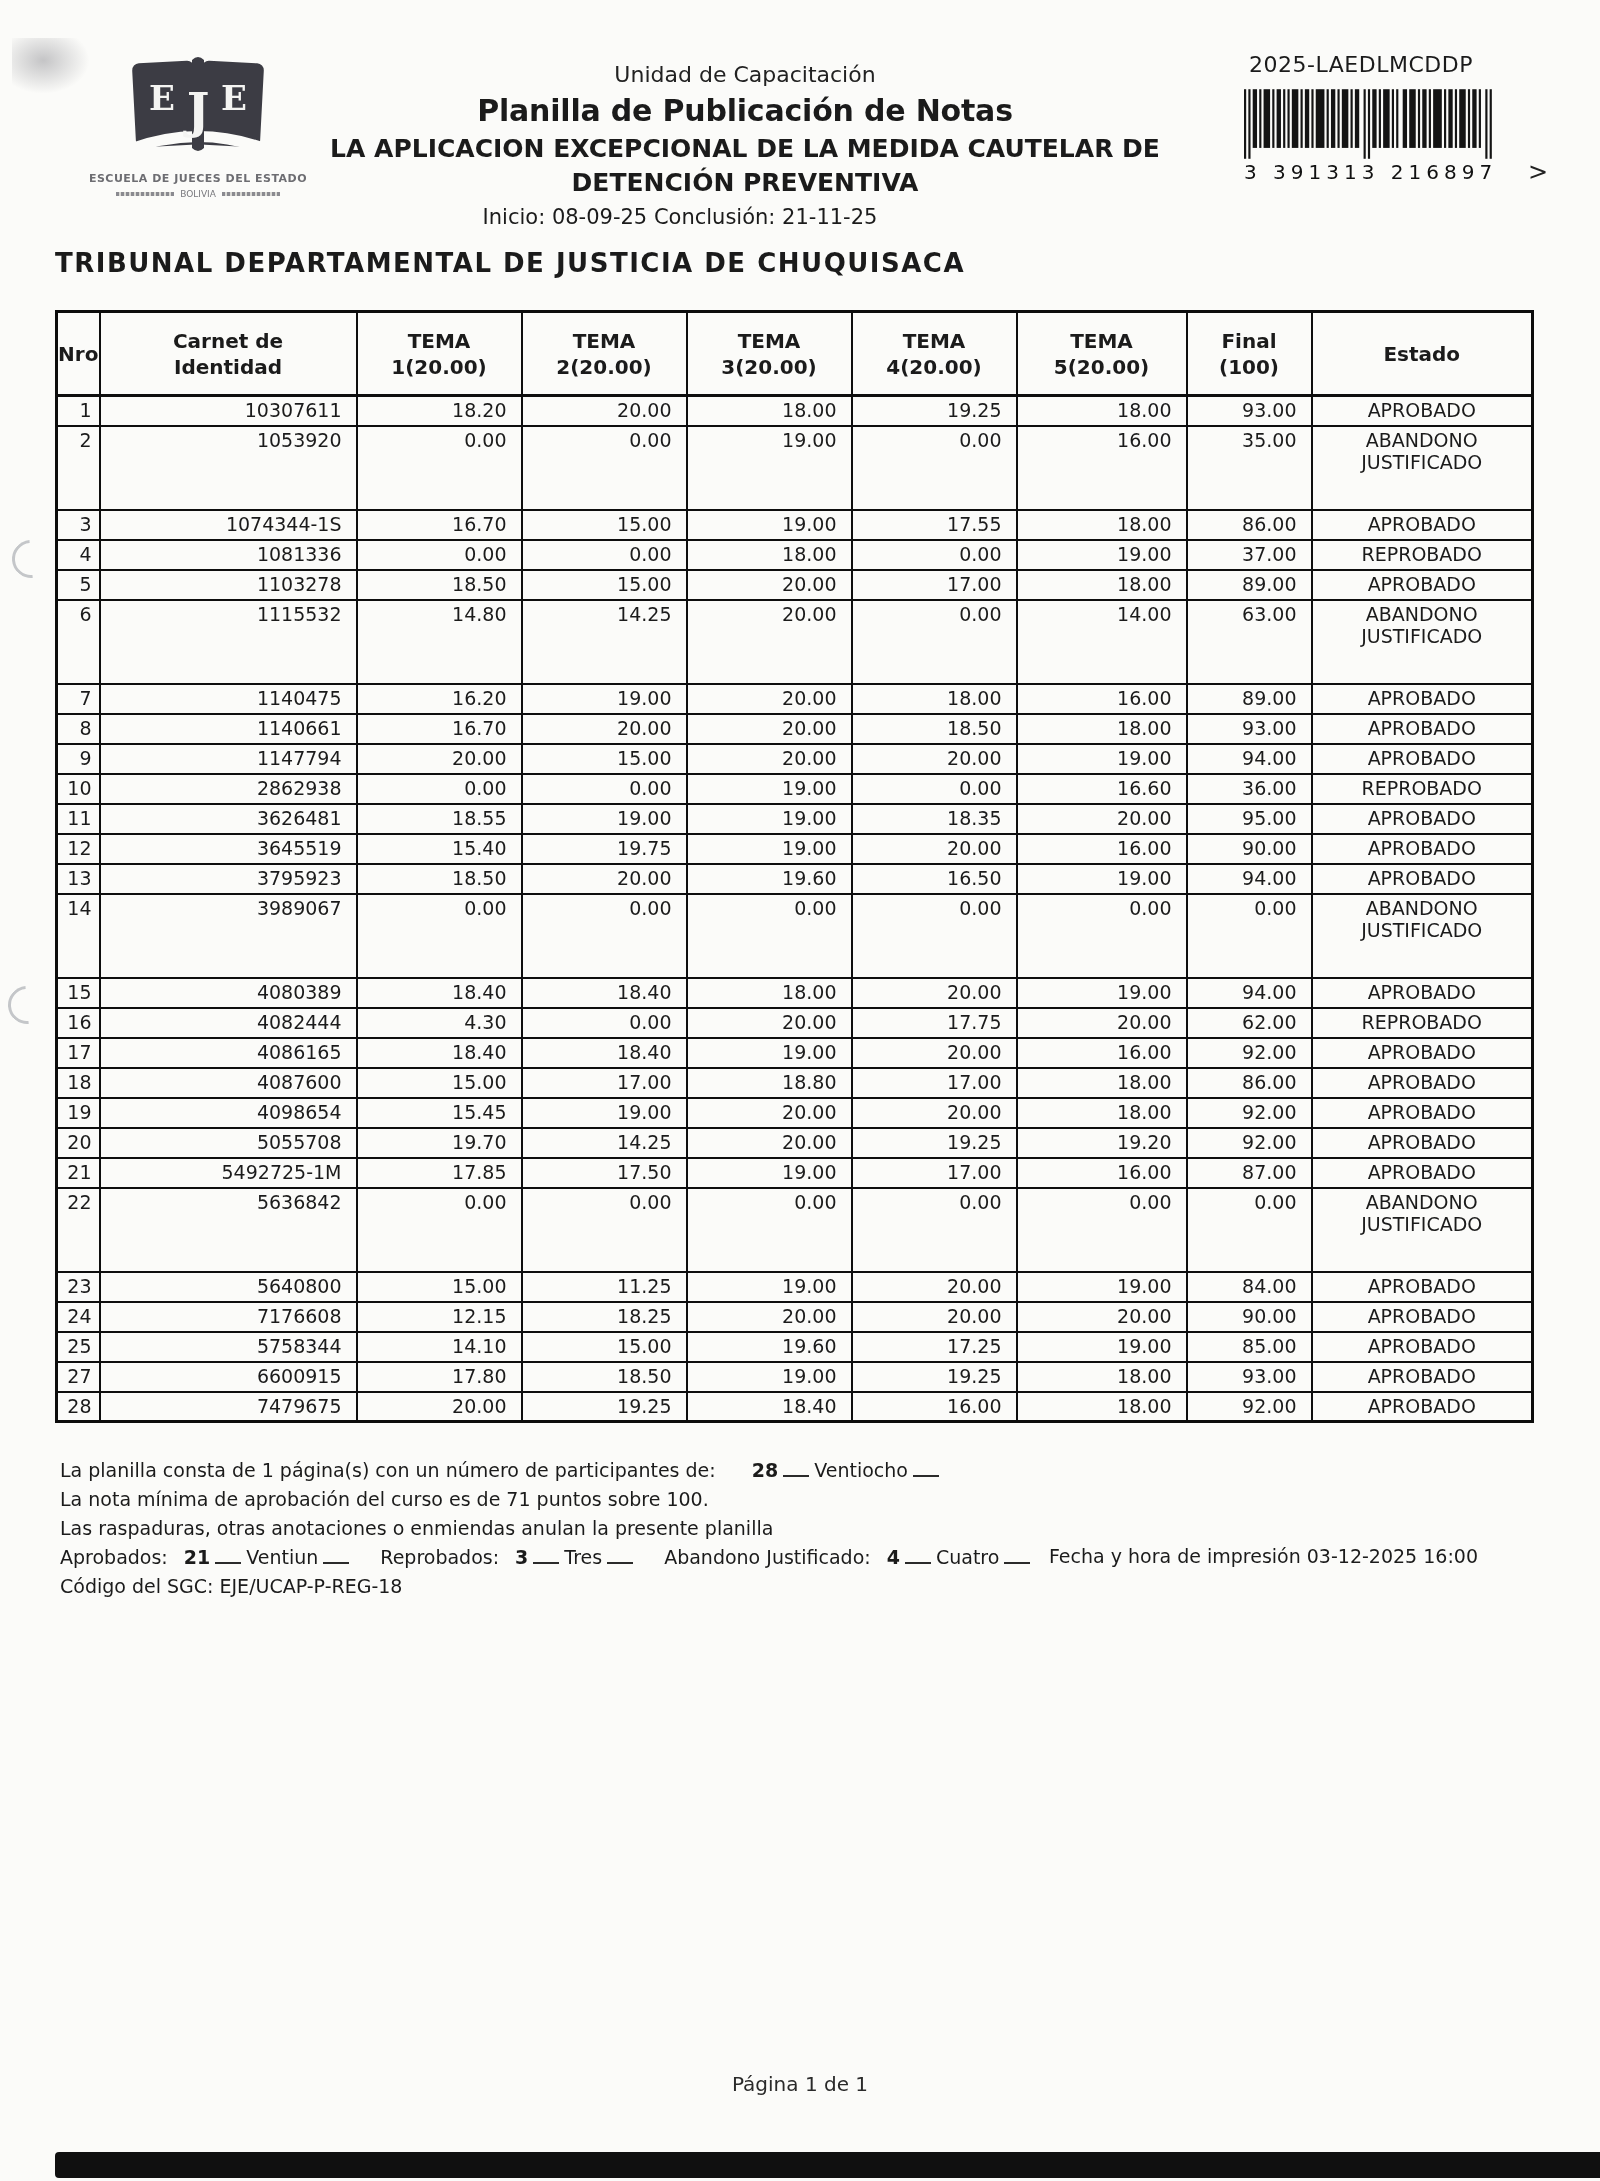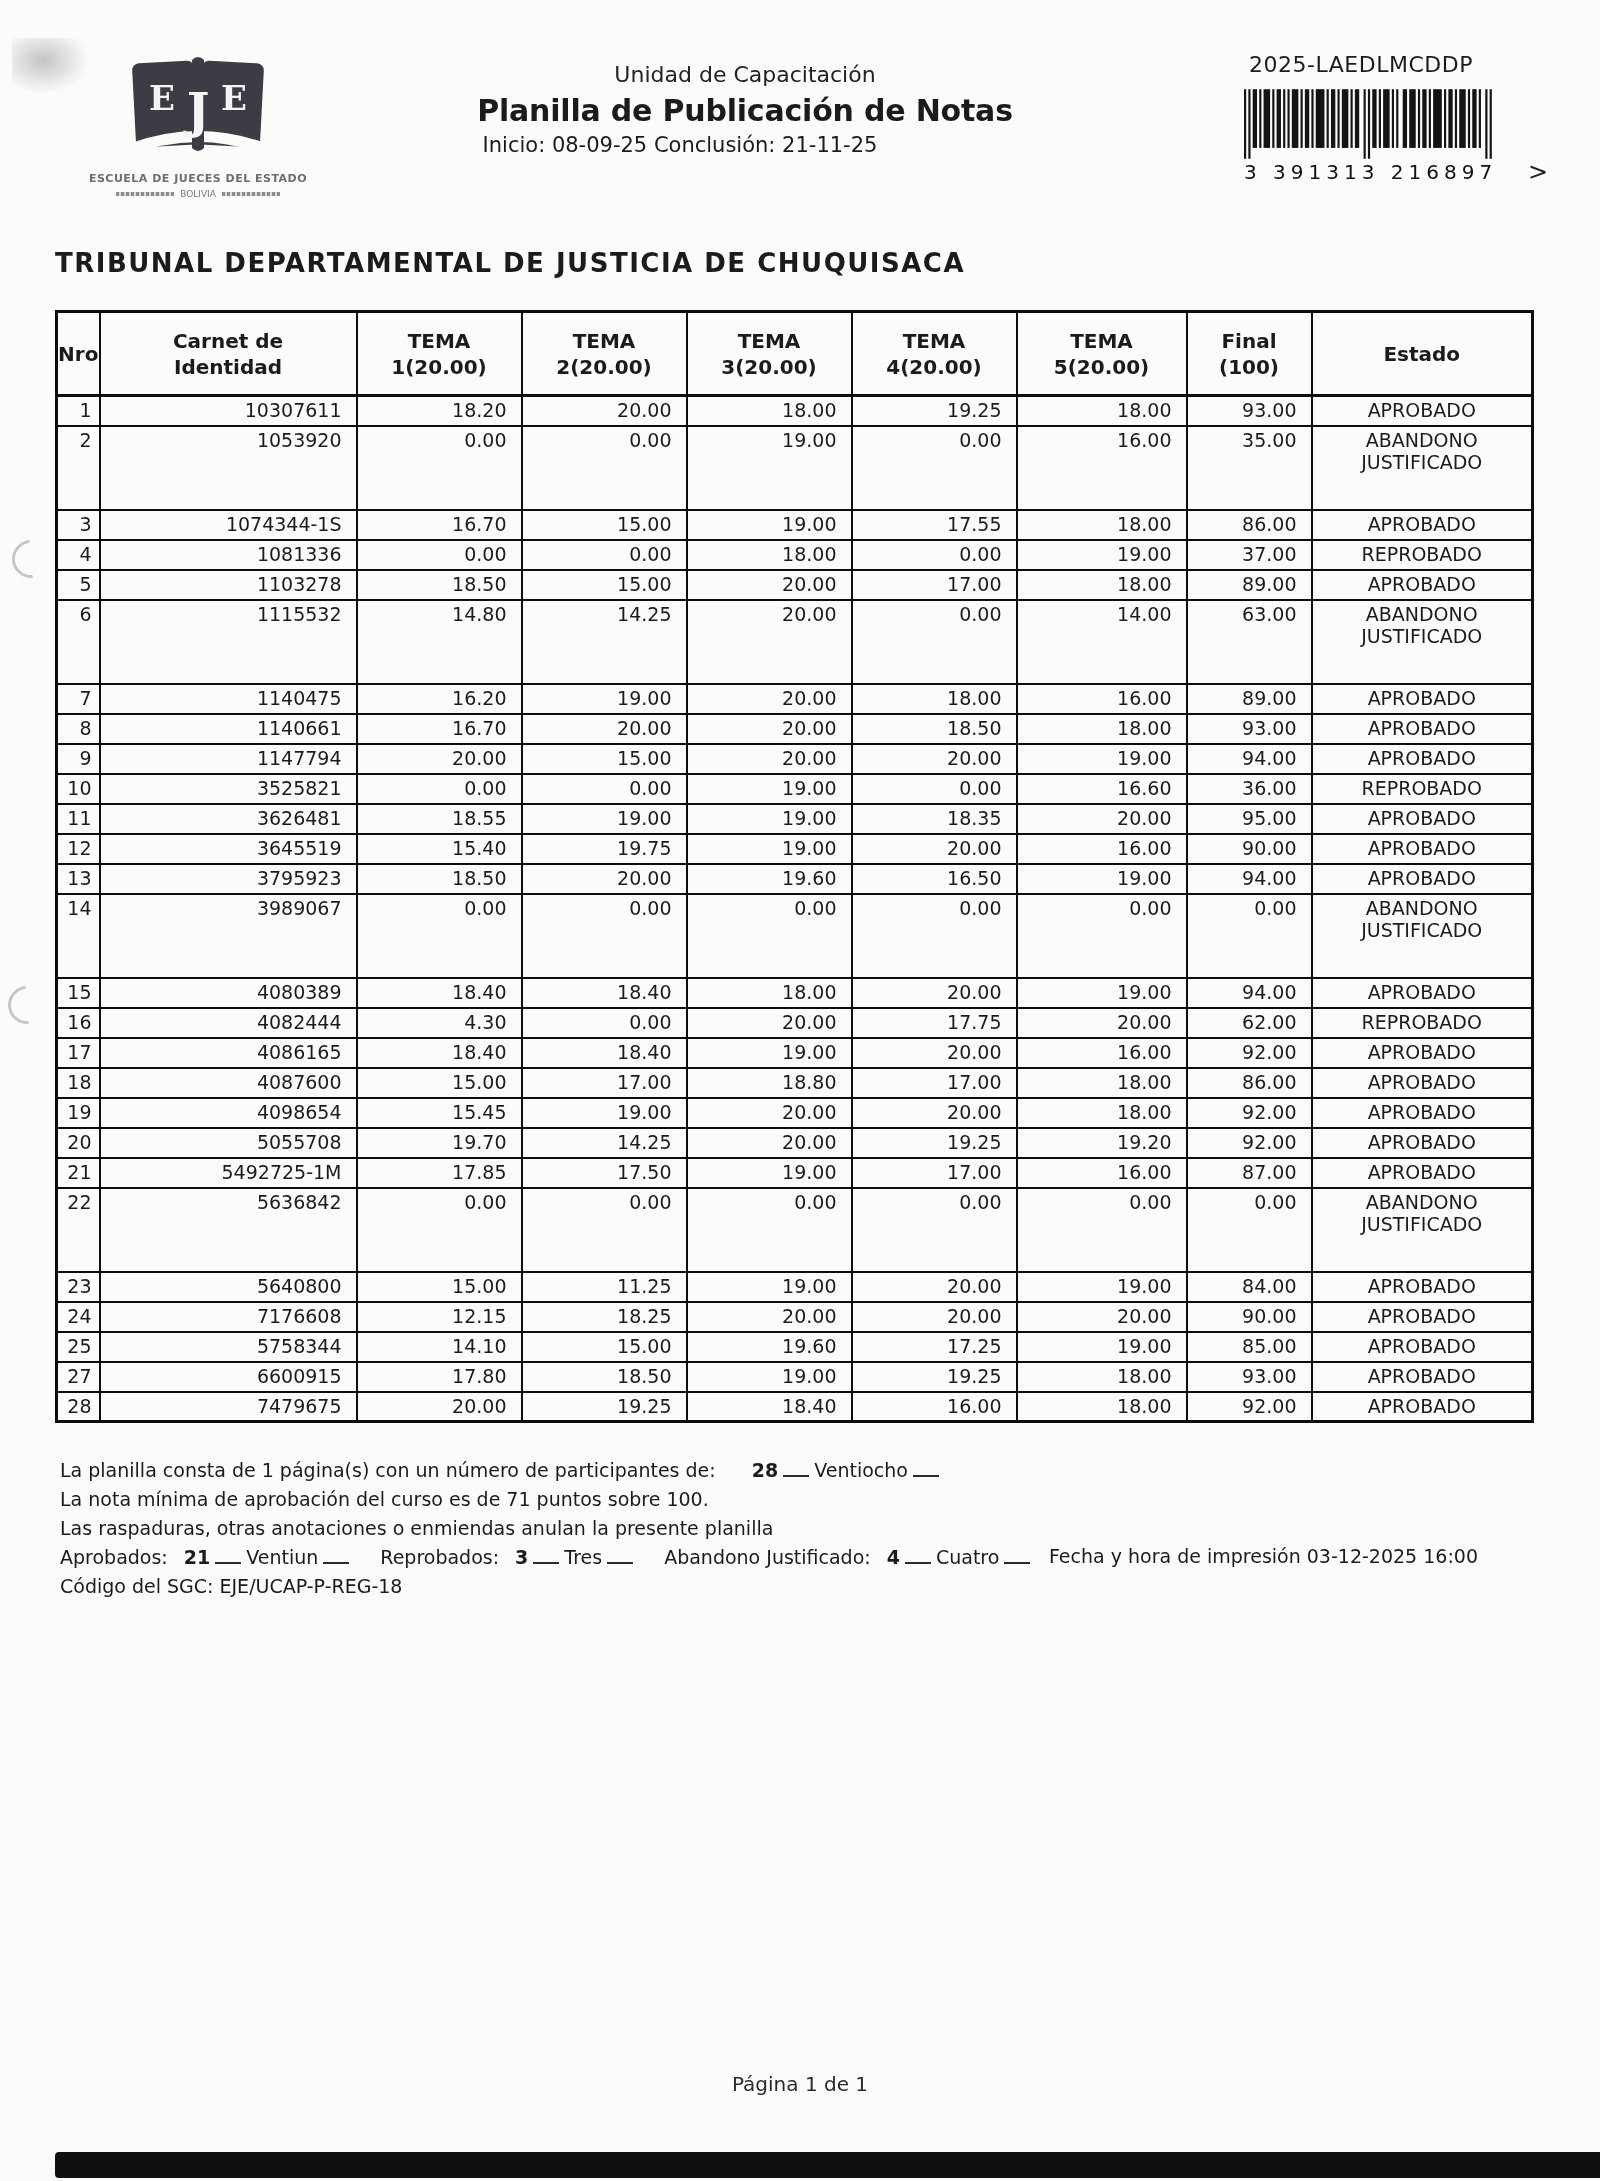--- a/index.html
+++ b/index.html
@@ -90,20 +90,22 @@
     <div class="logo-line2">
       <span class="rule"></span>
       <span>BOLIVIA</span>
       <span class="rule"></span>
     </div>
   </div>
 
   <div class="header-center">
     <div class="unit">Unidad de Capacitación</div>
     <div class="doc-title">Planilla de Publicación de Notas</div>
+    <div class="course-title">LA APLICACION EXCEPCIONAL DE LA MEDIDA CAUTELAR DE
+DETENCIÓN PREVENTIVA</div>
     <div class="dates">Inicio: 08-09-25 Conclusión: 21-11-25</div>
   </div>
   <div class="tribunal">TRIBUNAL DEPARTAMENTAL DE JUSTICIA DE CHUQUISACA</div>
 
   <div class="header-right">
     <div class="code">2025-LAEDLMCDDP</div>
     <div class="barcode-wrap">
       <svg class="barcode" width="250" height="70" viewBox="0 0 230 64">
         <g fill="#141414">
           <rect x="0" y="0" width="2" height="64"></rect>
@@ -282,21 +284,21 @@
           <td class="c-num">20.00</td>
           <td class="c-num">15.00</td>
           <td class="c-num">20.00</td>
           <td class="c-num">20.00</td>
           <td class="c-num">19.00</td>
           <td class="c-num">94.00</td>
           <td class="c-estado">APROBADO</td>
         </tr>
         <tr>
           <td class="c-nro">10</td>
-          <td class="c-carnet">3525821</td>
+          <td class="c-carnet">2862938</td>
           <td class="c-num">0.00</td>
           <td class="c-num">0.00</td>
           <td class="c-num">19.00</td>
           <td class="c-num">0.00</td>
           <td class="c-num">16.60</td>
           <td class="c-num">36.00</td>
           <td class="c-estado">REPROBADO</td>
         </tr>
         <tr>
           <td class="c-nro">11</td>

